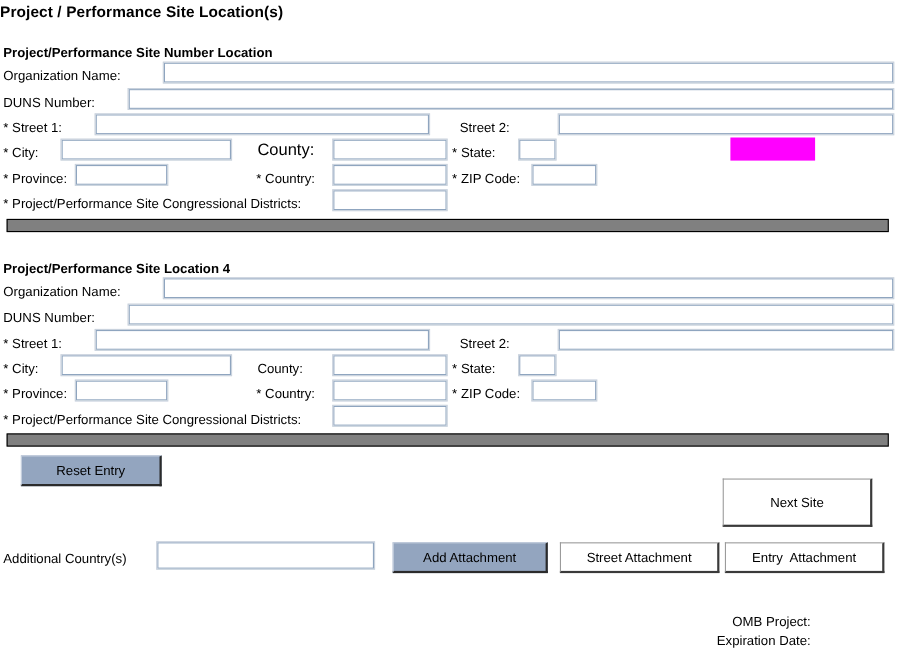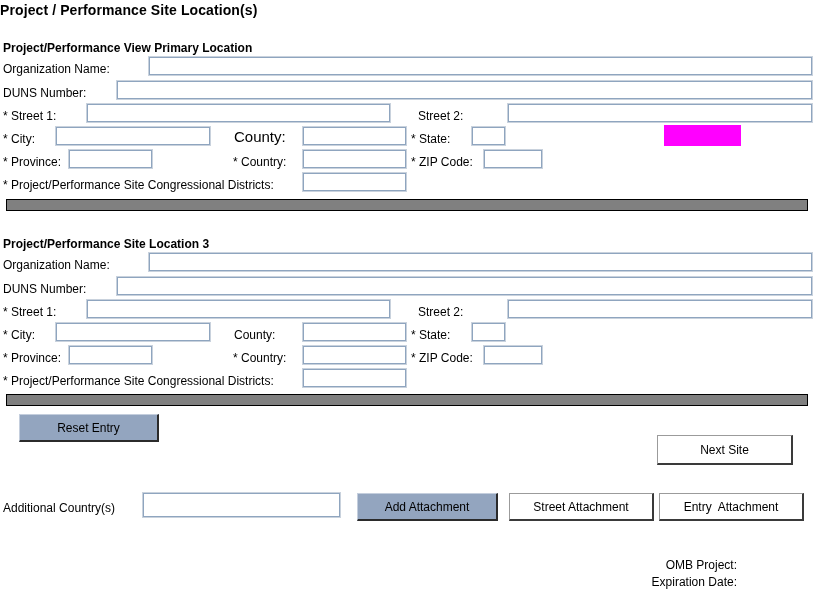--- a/index.html
+++ b/index.html
@@ -109,21 +109,21 @@
     font-size: 12px;
     white-space: nowrap;
     text-align: right;
   }
 </style>
 </head>
 <body>
 
 <div class="abs" id="page-title">Project / Performance Site Location(s)</div>
 
-<div class="abs section-header" style="top:41px;">Project/Performance View Primary Location</div>
+<div class="abs section-header" style="top:41px;">Project/Performance Site Number Location</div>
 
 <div class="abs lbl" style="top:62px; left:3px;">Organization Name:</div>
 <input class="abs fld" style="top: 57px; left: 149px; width: 663px; height: 18px;" value="">
 
 <div class="abs lbl" style="top:86px; left:3px;">DUNS Number:</div>
 <input class="abs fld" style="top: 81px; left: 117px; width: 695px; height: 18px;" value="">
 
 <div class="abs lbl" style="top:109px; left:3px;">* Street 1:</div>
 <input class="abs fld" style="top: 104px; left: 87px; width: 303px; height: 18px;" value="">
 <div class="abs lbl" style="top:109px; left:418px;">Street 2:</div>
@@ -142,21 +142,21 @@
 <div class="abs lbl" style="top:155px; left:233px;">* Country:</div>
 <input class="abs fld" style="top: 150px; left: 303px; width: 103px; height: 18px;" value="">
 <div class="abs lbl" style="top:155px; left:411px;">* ZIP Code:</div>
 <input class="abs fld" style="top: 150px; left: 484px; width: 58px; height: 18px;" value="">
 
 <div class="abs lbl" style="top:178px; left:3px;">* Project/Performance Site Congressional Districts:</div>
 <input class="abs fld" style="top: 173px; left: 303px; width: 103px; height: 18px;" value="">
 
 <div class="abs divider" style="top:199px; left:6px; width:802px; height:12px;"></div>
 
-<div class="abs section-header" style="top:237px;">Project/Performance Site Location 3</div>
+<div class="abs section-header" style="top:237px;">Project/Performance Site Location 4</div>
 
 <div class="abs lbl" style="top:258px; left:3px;">Organization Name:</div>
 <input class="abs fld" style="top: 253px; left: 149px; width: 663px; height: 18px;" value="">
 
 <div class="abs lbl" style="top:282px; left:3px;">DUNS Number:</div>
 <input class="abs fld" style="top: 277px; left: 117px; width: 695px; height: 18px;" value="">
 
 <div class="abs lbl" style="top:305px; left:3px;">* Street 1:</div>
 <input class="abs fld" style="top: 300px; left: 87px; width: 303px; height: 18px;" value="">
 <div class="abs lbl" style="top:305px; left:418px;">Street 2:</div>
@@ -174,23 +174,23 @@
 <div class="abs lbl" style="top:351px; left:233px;">* Country:</div>
 <input class="abs fld" style="top: 346px; left: 303px; width: 103px; height: 18px;" value="">
 <div class="abs lbl" style="top:351px; left:411px;">* ZIP Code:</div>
 <input class="abs fld" style="top: 346px; left: 484px; width: 58px; height: 18px;" value="">
 
 <div class="abs lbl" style="top:374px; left:3px;">* Project/Performance Site Congressional Districts:</div>
 <input class="abs fld" style="top: 369px; left: 303px; width: 103px; height: 18px;" value="">
 
 <div class="abs divider" style="top:394px; left:6px; width:802px; height:12px;"></div>
 
-<div class="abs btn btn-blue" style="top:414px; left:19px; width:140px; height:28px;">Reset Entry</div>
-
-<div class="abs btn btn-white" style="top:435px; left:657px; width:136px; height:30px;">Next Site</div>
+<div class="abs btn btn-blue" style="top:414px; left:19px; width:128px; height:28px;">Reset Entry</div>
+
+<div class="abs btn btn-white" style="top:435px; left:657px; width:136px; height:44px;">Next Site</div>
 
 <div class="abs lbl" style="top:501px; left:3px;">Additional Country(s)</div>
 <input class="abs fld" style="top: 493px; left: 143px; width: 197px; height: 24px;" value="">
 
 <div class="abs btn btn-blue" style="top:493px; left:357px; width:141px; height:28px;">Add Attachment</div>
 
 <div class="abs btn btn-white" style="top:493px; left:509px; width:145px; height:28px;">Street Attachment</div>
 
 <div class="abs btn btn-white" style="top:493px; left:659px; width:145px; height:28px;">Entry  Attachment</div>
 

